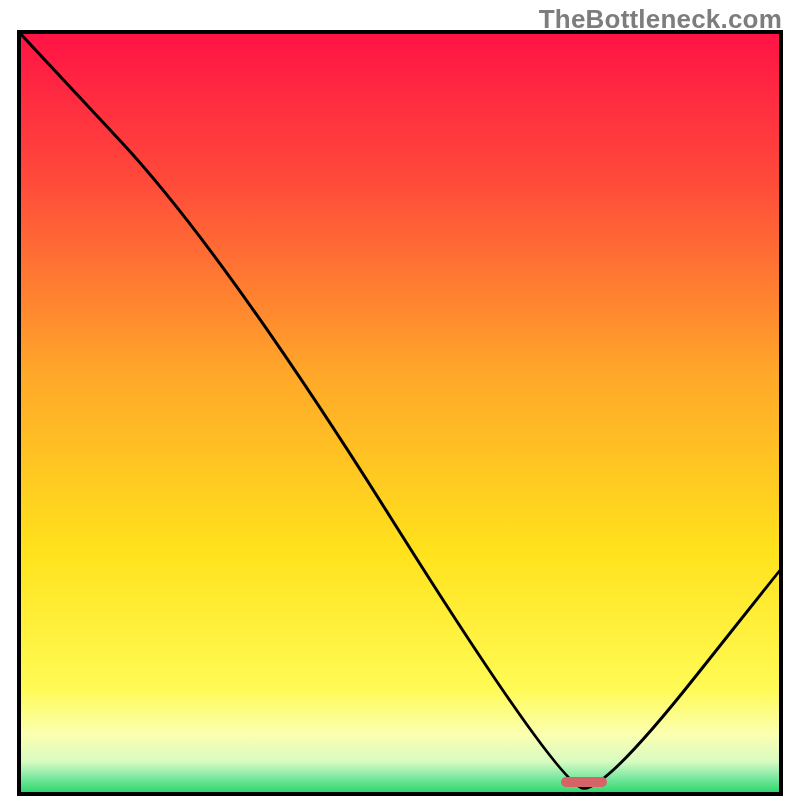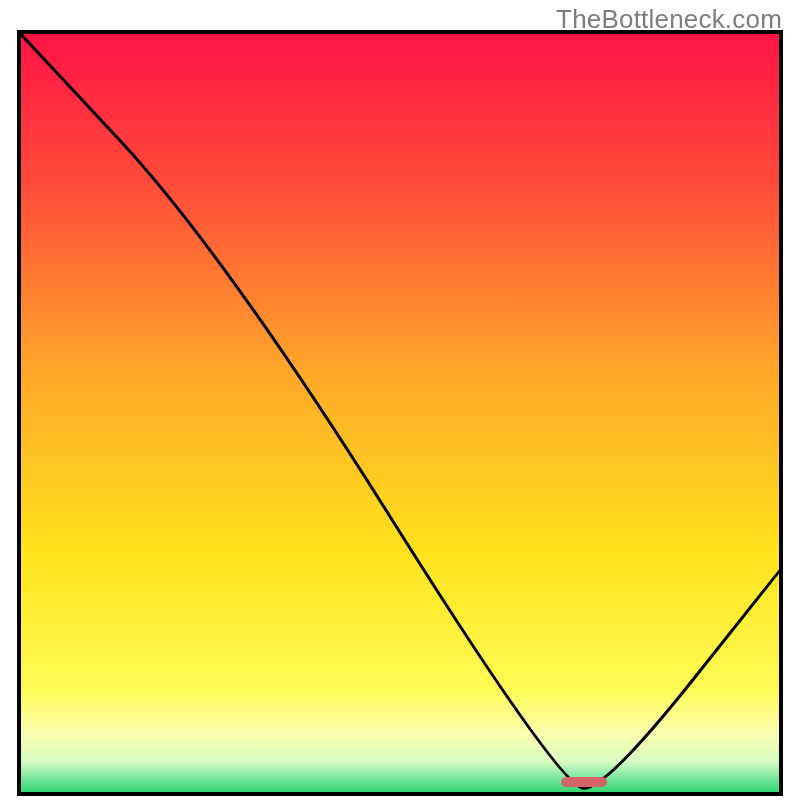--- a/index.html
+++ b/index.html
@@ -28,21 +28,21 @@
     left: 0; top: 0; right: 0; bottom: 0;
     border: 4px solid #000;
     box-sizing: border-box;
     pointer-events: none;
   }
   .watermark {
     position: absolute;
     top: 4px;
     right: 18px;
     font-size: 26px;
-    font-weight: 400;
+    font-weight: 700;
     color: #7d7d7d;
     letter-spacing: 0.2px;
   }
   .curve {
     position: absolute;
     left: 0; top: 0;
     pointer-events: none;
   }
   .marker {
     position: absolute;

